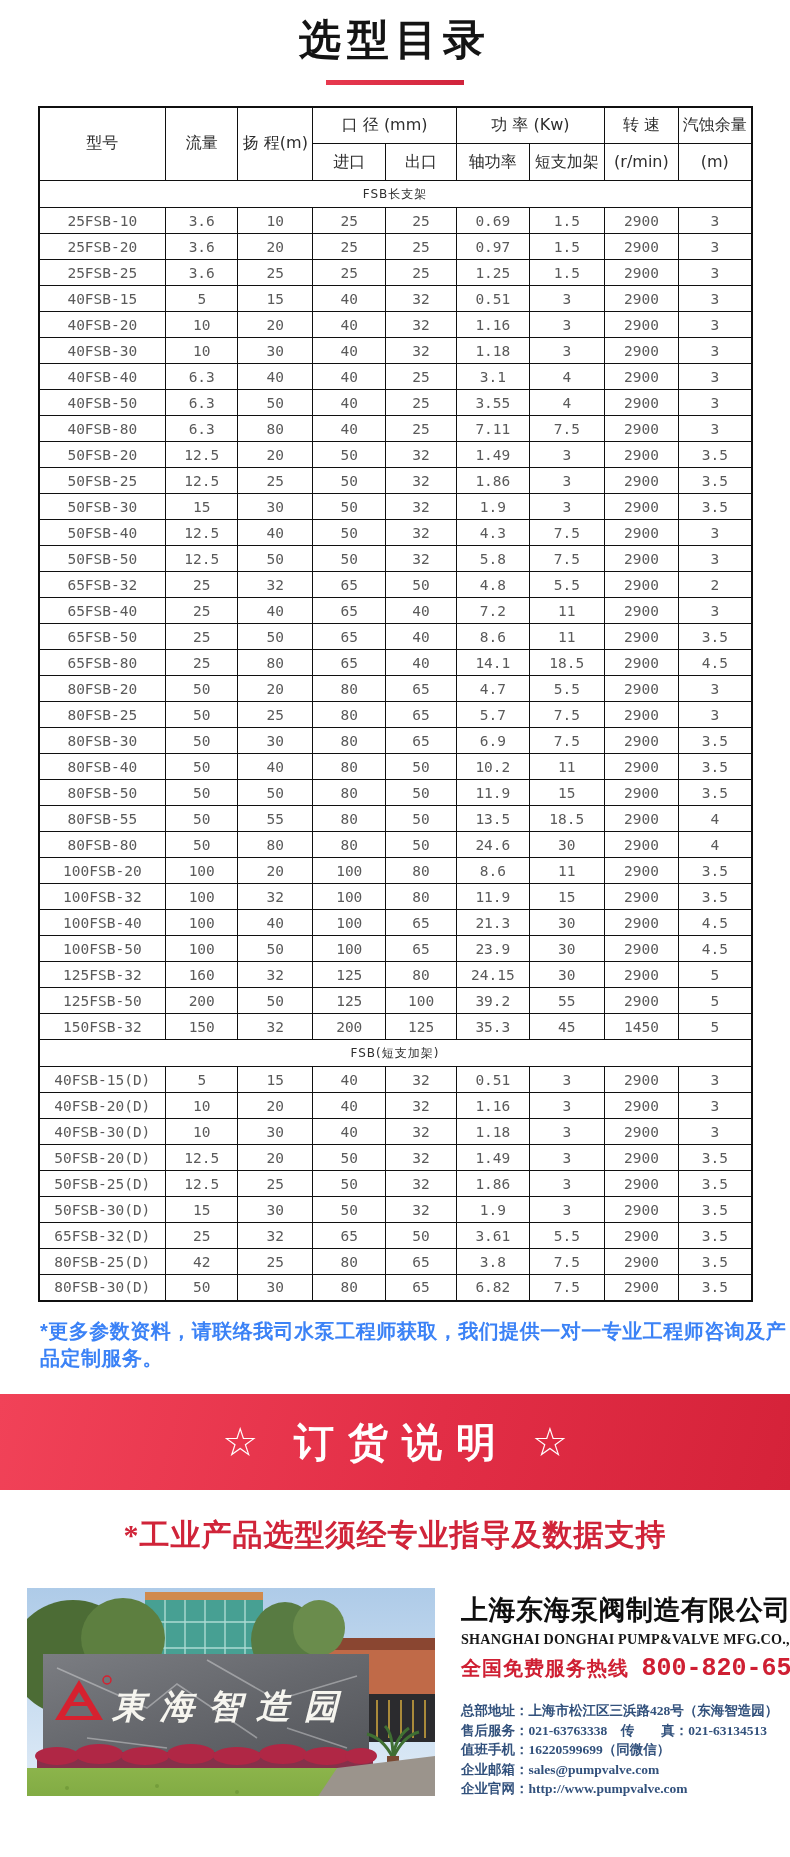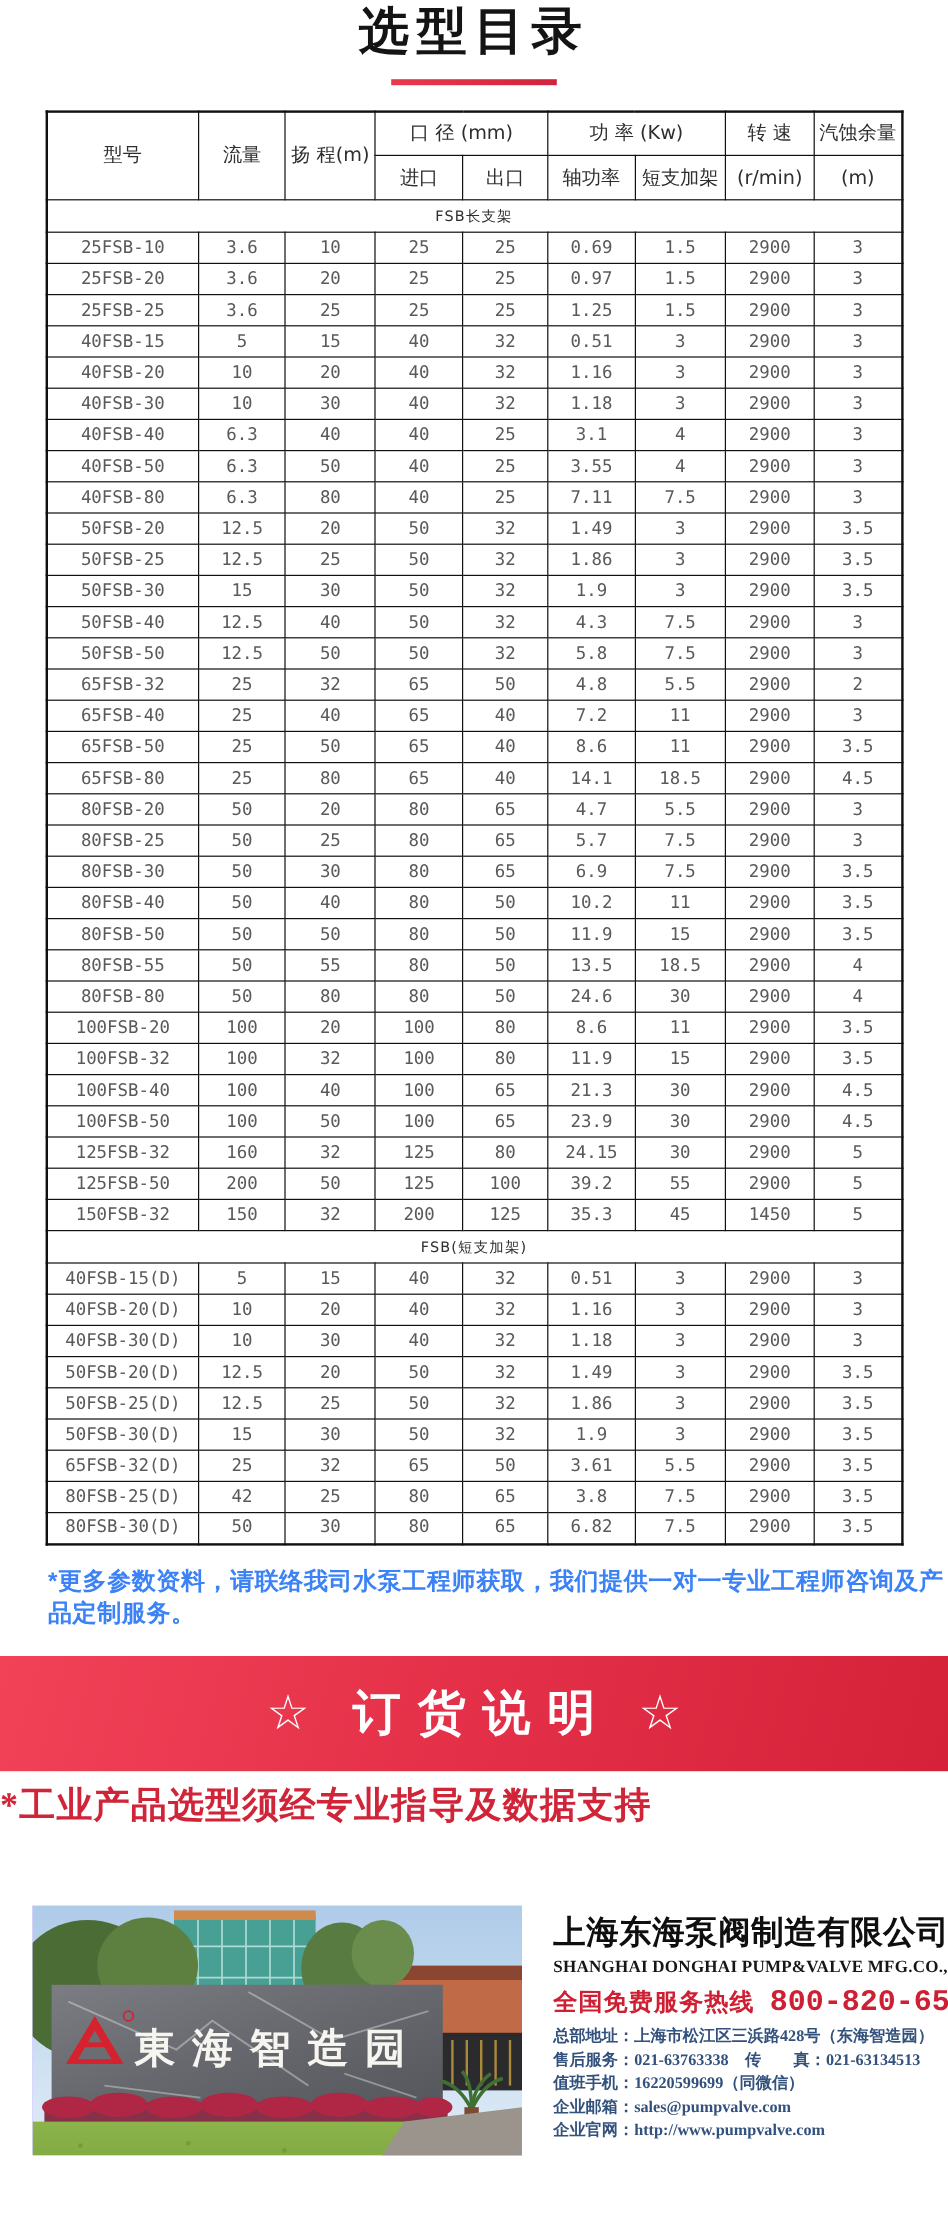--- a/index.html
+++ b/index.html
@@ -1,21 +1,21 @@
 <!DOCTYPE html>
 <html><head>
 <meta charset="utf-8">
 <style>
   * { margin:0; padding:0; box-sizing:border-box; }
   html,body { width:790px; background:#ffffff; }
   body {
     height:1857px; overflow:hidden; position:relative;
     font-family:"Liberation Sans","DejaVu Sans",sans-serif;
   }
-  .page { width:790px; height:1857px; }
+  .page { width:790px; height:1857px; padding-top:14px; }
 
   
   .title {
     text-align:center; font-size:42px; font-weight:900; color:#141414;
     letter-spacing:6px; line-height:1.25;
   }
   .title-underline {
     width:138px; height:5px; margin:13px auto 0;
     background:linear-gradient(90deg,#e8394f,#d0243c);
   }
@@ -55,55 +55,55 @@
     background:linear-gradient(105deg,#f14258 0%,#e22e46 55%,#d52239 100%);
     display:flex; align-items:center; justify-content:center; gap:22px;
   }
   .banner .star { color:#ffffff; font-size:40px; line-height:1; }
   .banner .banner-text {
     color:#ffffff; font-size:40px; font-weight:900; letter-spacing:14px;
     text-indent:14px; line-height:1;
   }
 
   
-  .order-lines { margin-top:4px; }
+  .order-lines { margin-top:20px; text-align:center; }
   .order-lines p {
     font-family:"Liberation Serif","DejaVu Serif",serif;
     font-size:30px; font-weight:700; color:#d02439; line-height:50px;
     letter-spacing:1px;
   }
 
   
   .footer {
     position:absolute; left:0; top:1588px; width:790px; height:240px;
     display:flex;
   }
   .photo {
     width:408px; height:208px; margin-left:27px; flex:0 0 auto;
-    overflow:hidden; background:#c4b5fd;
+    overflow:hidden; background:#15803d;font-style:italic;
   }
   .company-info { margin-left:26px; width:320px; padding-top:4px; }
   .company-cn {
     font-size:27px; font-weight:900; color:#0f0f0f; letter-spacing:0.5px;
     white-space:nowrap;
   }
   .company-en {
     font-family:"Liberation Serif","DejaVu Serif",serif;
     font-size:14.2px; font-weight:700; color:#171717; margin-top:3px;
     white-space:nowrap; letter-spacing:0.2px;
   }
   .hotline { margin-top:6px; white-space:nowrap; }
   .hotline .h-label {
     font-size:20px; font-weight:900; color:#cf1f33; letter-spacing:1px;
   }
   .hotline .h-number {
     font-family:Liberation Mono, monospace;
     font-size:25px; font-weight:700; color:#cf1f33; margin-left:8px;
   }
-  .contacts { margin-top:4px; }
+  .contacts { margin-top:18px; }
   .contact-line {
     font-family:"Liberation Serif","DejaVu Serif",serif;
     font-size:13.5px; font-weight:700; color:#32517c; line-height:19.5px;
     white-space:nowrap;
   }
 </style>
 </head>
 <body>
 
 <div class="page">

